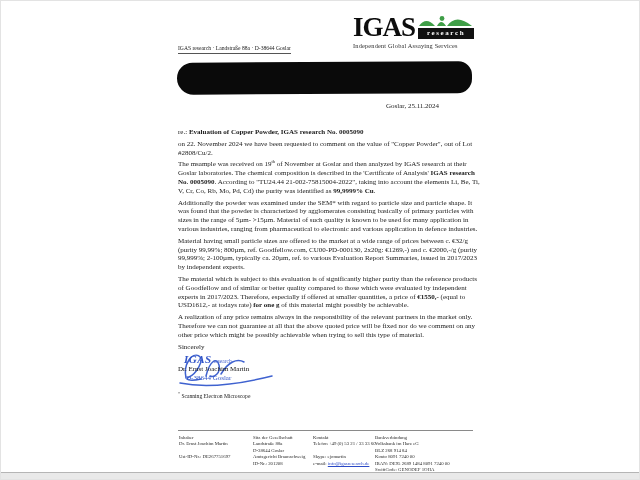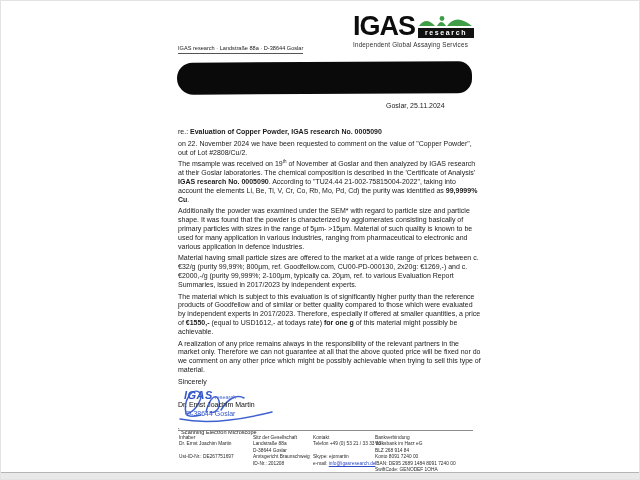--- a/index.html
+++ b/index.html
@@ -1,18 +1,18 @@
 <!DOCTYPE html>
 <html><head>
 <meta charset="utf-8">
 <style>
   html,body{margin:0;padding:0;background:#f2f2f2;}
   .canvas{
     position:relative;width:640px;height:480px;background:#ffffff;
-    font-family:Liberation Sans, sans-serif;color:#1a1a1a;
+    font-family:Liberation Serif, serif;color:#1a1a1a;
     overflow:hidden;border:1px solid #e3e3e3;box-sizing:border-box;
   }
   
   .logo{position:absolute;left:352px;top:12px;width:125px;}
   .logo-top{display:flex;align-items:flex-end;}
   .logo-igas{font-size:27px;font-weight:800;line-height:24px;color:#0d0d0d;letter-spacing:-1px;}
   .logo-right{display:flex;flex-direction:column;margin-left:3px;}
   .logo-humps{display:block;}
   .logo-research{
     background:#111;color:#fff;font-size:7px;font-weight:bold;

